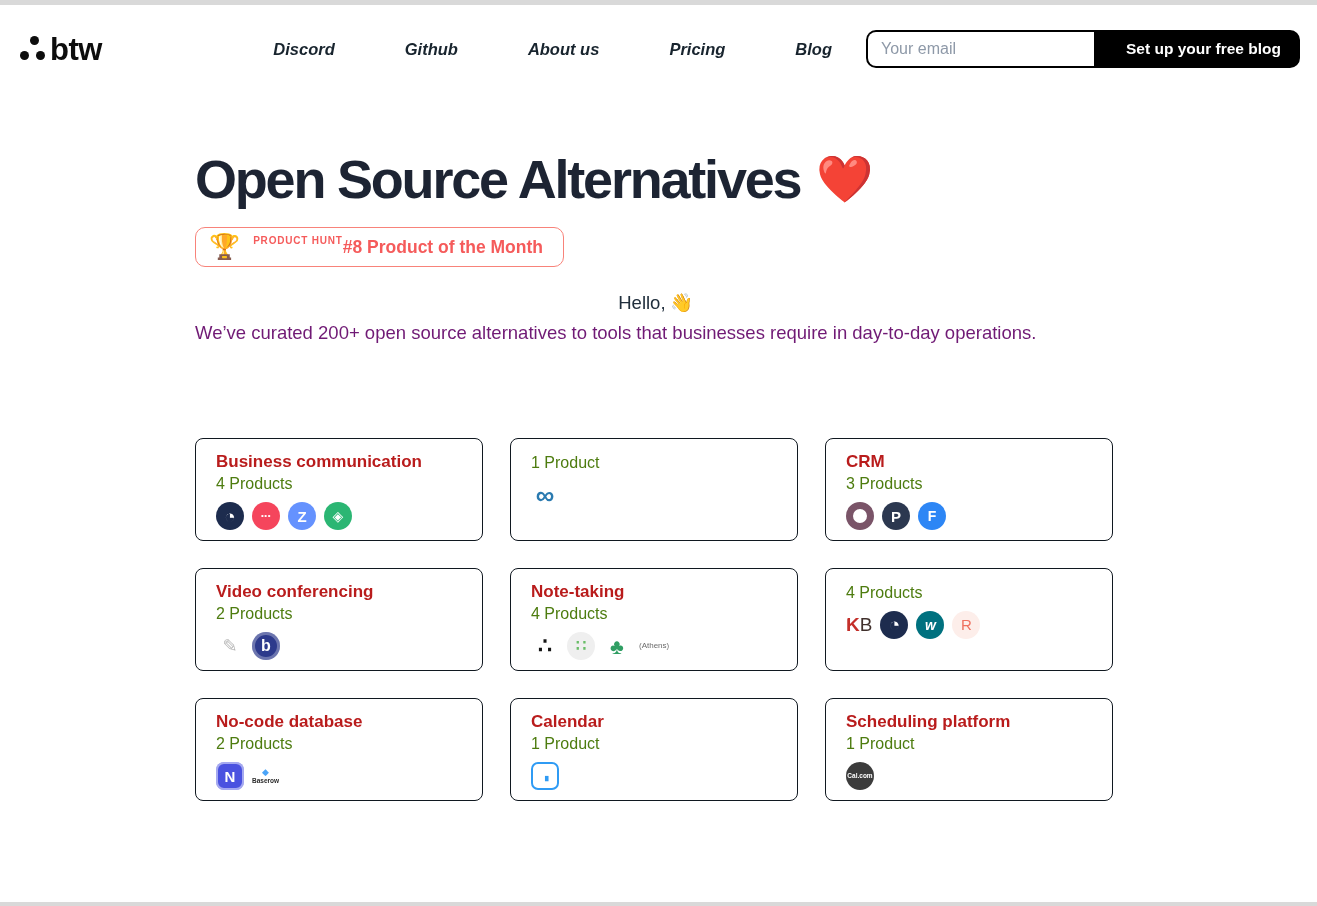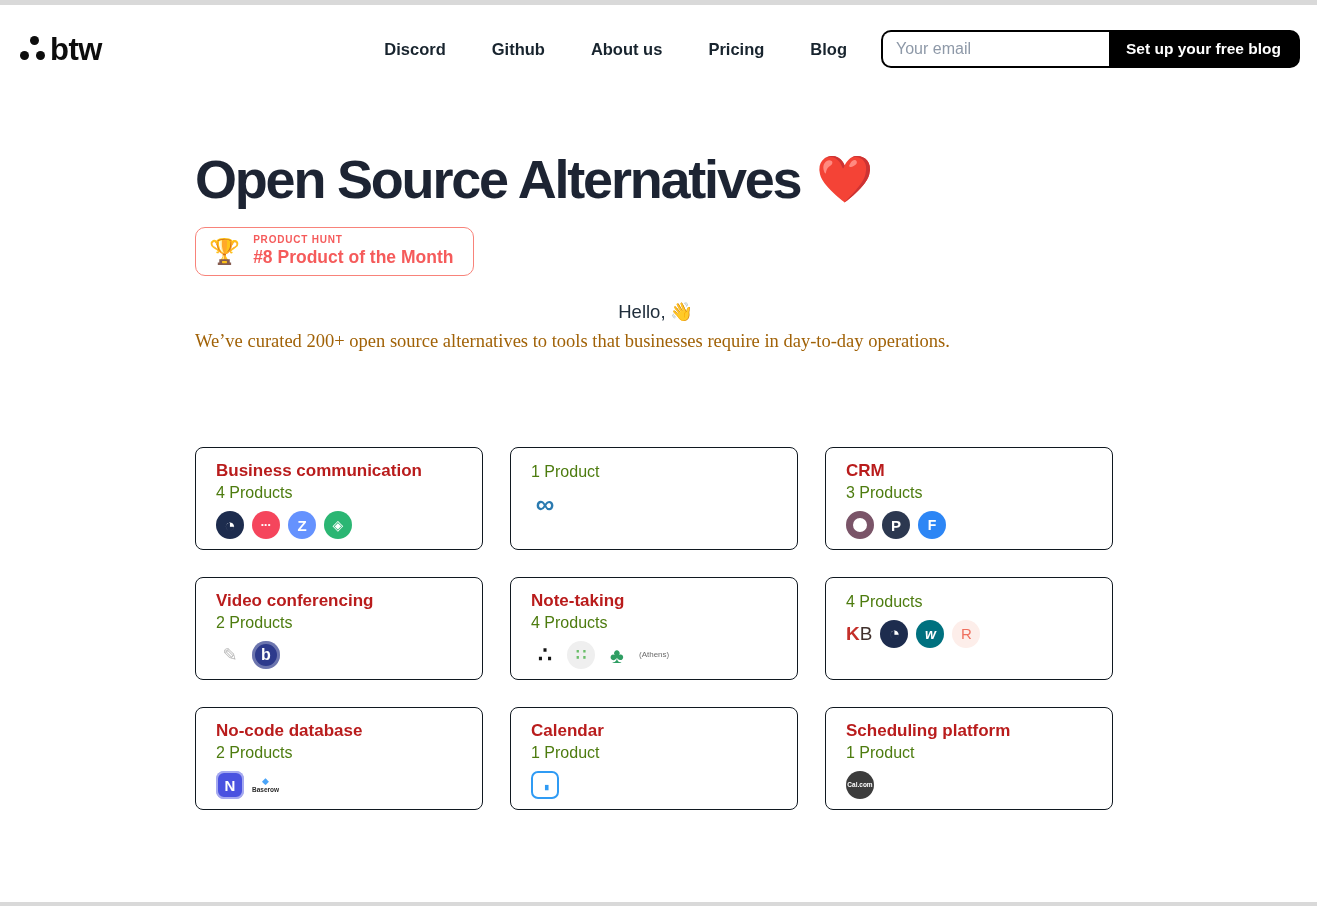--- a/index.html
+++ b/index.html
@@ -13,23 +13,23 @@
 
   
   header{display:flex;align-items:center;height:88px;padding:0 17px 0 20px;box-sizing:border-box;}
   .brand{display:flex;align-items:center;margin-right:auto;cursor:pointer;}
   .logo-dots{position:relative;width:27px;height:27px;margin-right:3px;display:inline-block;}
   .logo-dots span{position:absolute;width:9px;height:9px;background:#0d0d0d;border-radius:50%;}
   .logo-dots .d1{top:0;left:10px;}
   .logo-dots .d2{bottom:3px;left:0;}
   .logo-dots .d3{bottom:3px;right:2px;}
   .brand-text{font-size:31px;font-weight:800;letter-spacing:-0.5px;color:#0d0d0d;line-height:1;}
-  .main-nav{display:flex;gap:46px;margin-right:34px;}
+  .main-nav{display:flex;gap:70px;margin-right:34px;font-style:italic;}
   .nav-link{font-size:16.5px;font-weight:700;color:#18242e;text-decoration:none;cursor:pointer;}
-  .signup{display:flex;height:34px;border:2px solid #000;border-radius:10px;overflow:hidden;background:#000;}
+  .signup{display:flex;height:34px;border:2px solid #000;border-radius:10px;overflow:hidden;background:#000;gap:15px;}
   .signup input{
     border:none;outline:none;width:200px;padding:0 13px;font-size:16px;
     font-family:"Liberation Sans",sans-serif;color:#22303c;background:#fff;
   }
   .signup input::placeholder{color:#8e99a8;}
   .signup button{
     border:none;background:#000;color:#fff;font-weight:700;font-size:15.5px;
     padding:0 17px;cursor:pointer;font-family:"Liberation Sans",sans-serif;white-space:nowrap;
   }
 
@@ -39,26 +39,26 @@
     margin:57px 0 0;font-size:54px;font-weight:800;letter-spacing:-2.2px;
     color:#1d2433;line-height:1.1;display:flex;align-items:center;
   }
   .heart{margin-left:16px;color:#f0392f;font-size:46px;letter-spacing:0;}
   .ph-badge{
     margin-top:18px;display:inline-flex;align-items:center;gap:13px;
     border:1.5px solid #f8837a;border-radius:10px;padding:6px 20px 7px 13px;
     text-decoration:none;cursor:pointer;background:#fff;
   }
   .trophy{font-size:25px;line-height:1;}
-  .ph-text{display:flex;flex-direction:column;}
+  .ph-text{display:flex;flex-direction:row;}
   .ph-eyebrow{font-size:10px;font-weight:700;letter-spacing:0.8px;color:#f55b5b;}
   .ph-label{font-size:17.5px;font-weight:700;color:#f55b5b;margin-top:2px;}
   .greeting{margin:22px 0 0;font-size:18.5px;color:#202e3c;line-height:1.5;text-align:center;}
   .wave{color:#f3b71c;}
-  .description{margin:2px 0 0;font-size:18.5px;color:#a16207;line-height:1.5;font-family:Liberation Serif, serif;}
+  .description{margin:2px 0 0;font-size:18.5px;color:#701a75;line-height:1.5;}
 
   
   .search{
     margin:64px 0 0 216px;width:485px;height:43px;box-sizing:border-box;
     border:2px solid #0c0c0c;border-radius:22px;display:flex;align-items:center;
     padding:0 16px 0 18px;background:#fff;cursor:text;
   }
   .lens{width:12px;height:12px;border:2px solid #222;border-radius:50%;position:relative;margin-right:13px;flex:0 0 auto;}
   .lens::after{content:"";position:absolute;width:2px;height:6px;background:#222;transform:rotate(-45deg);right:-3px;bottom:-4px;}
   .search input{

